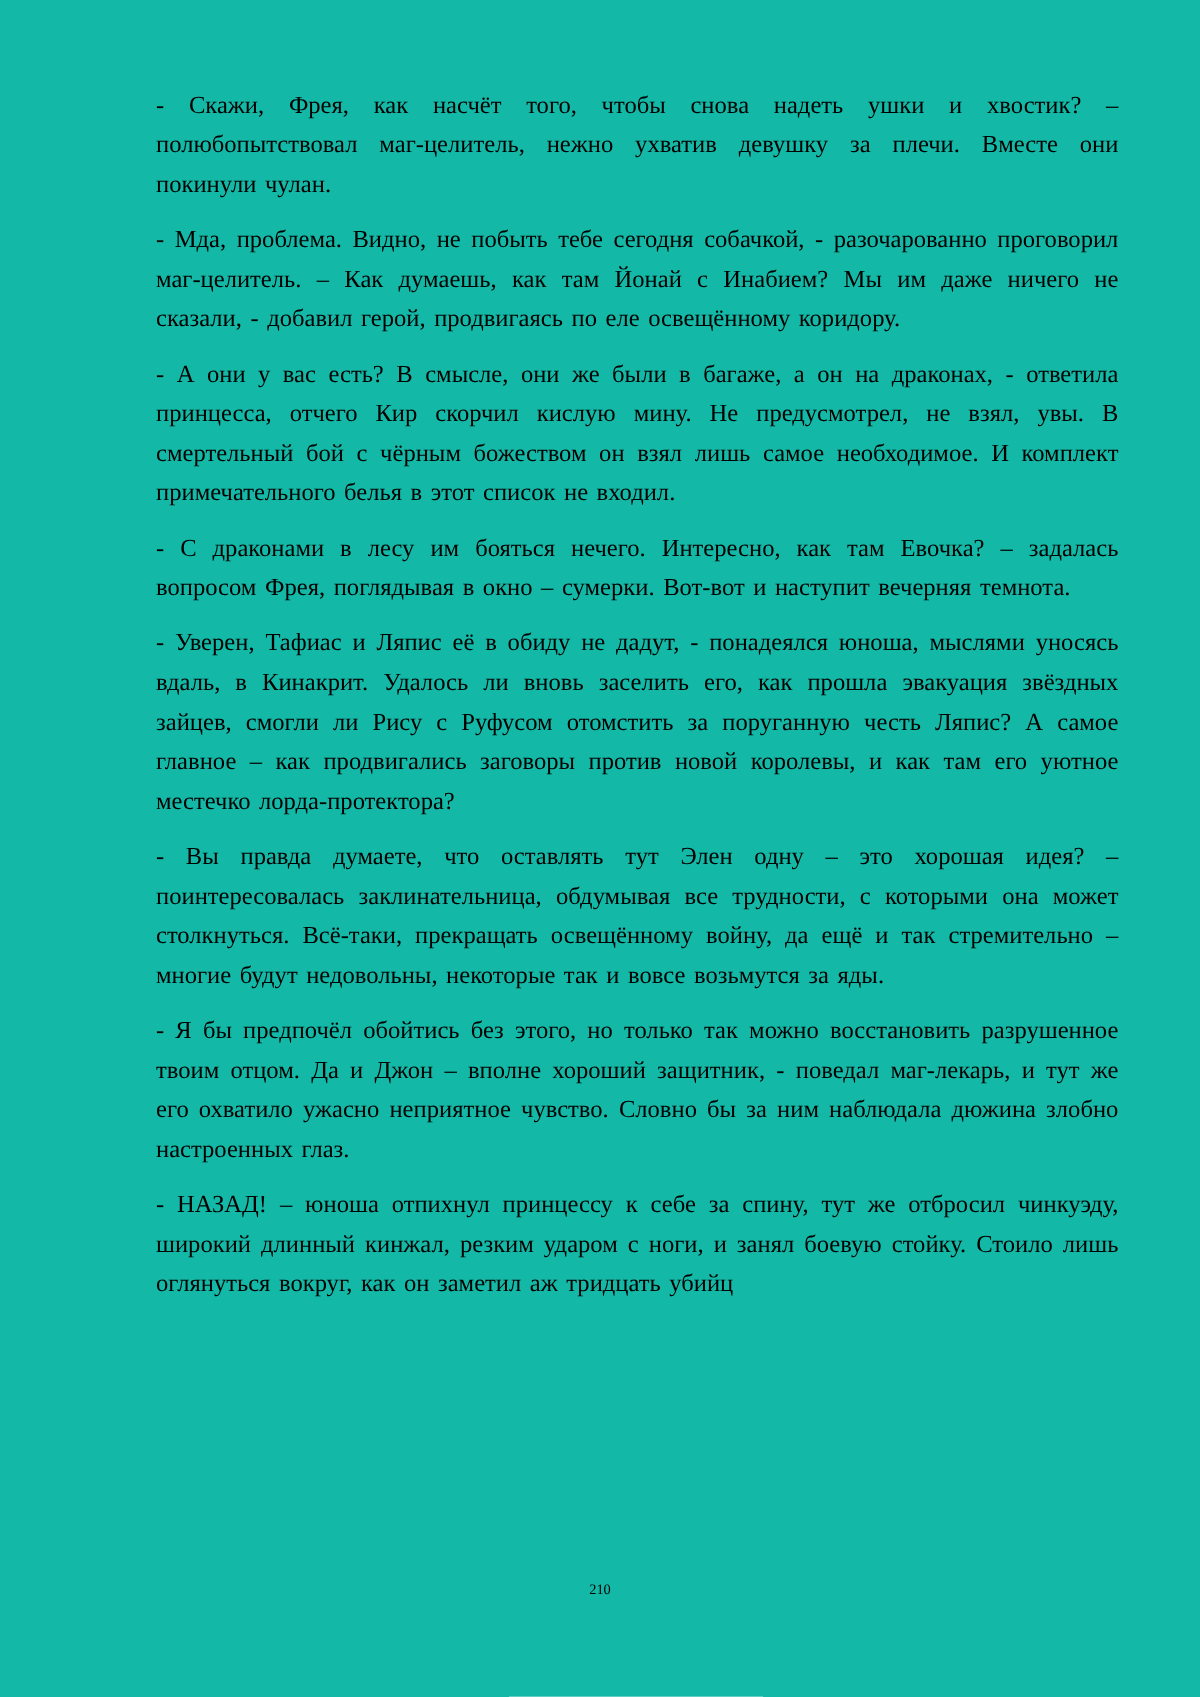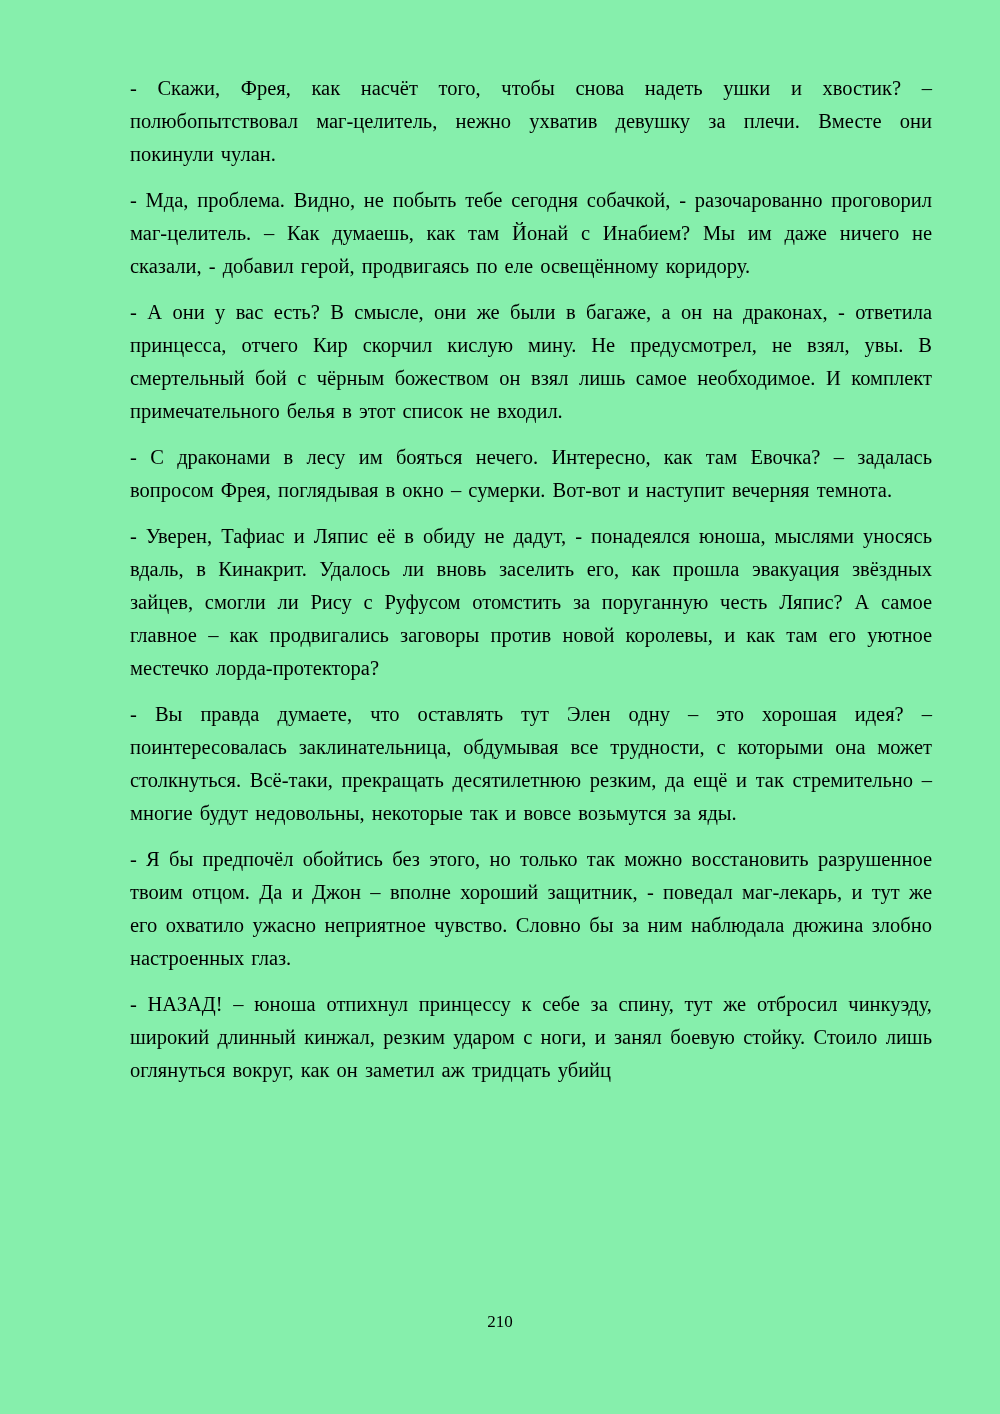--- a/index.html
+++ b/index.html
@@ -12,49 +12,49 @@
     height: 1414px;
     position: relative;
     font-family: "Liberation Serif", serif;
     color: #000000;
   }
   .page {
     box-sizing: border-box;
     width: 1000px;
     height: 1414px;
     padding: 72px 68px 0 130px;
-    background: #86efac;
+    background: #14b8a6;
   }
   .text-block p {
     margin: 0 0 13px 0;
     font-size: 20.5px;
     line-height: 33px;
     text-align: justify;
     text-justify: inter-word;
     word-spacing: 2px;
     color: #000000;
   }
   .page-number {
     position: absolute;
     left: 0;
     right: 0;
     bottom: 82px;
     text-align: center;
-    font-size: 17px;
+    font-size: 12px;
     color: #000000;
   }
 </style>
 </head>
 <body>
 
 <div class="page">
   <div class="text-block">
     <p>- Скажи, Фрея, как насчёт того, чтобы снова надеть ушки и хвостик? – полюбопытствовал маг-целитель, нежно ухватив девушку за плечи. Вместе они покинули чулан.</p>
     <p>- Мда, проблема. Видно, не побыть тебе сегодня собачкой, - разочарованно проговорил маг-целитель. – Как думаешь, как там Йонай с Инабием? Мы им даже ничего не сказали, - добавил герой, продвигаясь по еле освещённому коридору.</p>
     <p>- А они у вас есть? В смысле, они же были в багаже, а он на драконах, - ответила принцесса, отчего Кир скорчил кислую мину. Не предусмотрел, не взял, увы. В смертельный бой с чёрным божеством он взял лишь самое необходимое. И комплект примечательного белья в этот список не входил.</p>
     <p>- С драконами в лесу им бояться нечего. Интересно, как там Евочка? – задалась вопросом Фрея, поглядывая в окно – сумерки. Вот-вот и наступит вечерняя темнота.</p>
     <p>- Уверен, Тафиас и Ляпис её в обиду не дадут, - понадеялся юноша, мыслями уносясь вдаль, в Кинакрит. Удалось ли вновь заселить его, как прошла эвакуация звёздных зайцев, смогли ли Рису с Руфусом отомстить за поруганную честь Ляпис? А самое главное – как продвигались заговоры против новой королевы, и как там его уютное местечко лорда-протектора?</p>
-    <p>- Вы правда думаете, что оставлять тут Элен одну – это хорошая идея? – поинтересовалась заклинательница, обдумывая все трудности, с которыми она может столкнуться. Всё-таки, прекращать десятилетнюю резким, да ещё и так стремительно – многие будут недовольны,  некоторые так и вовсе возьмутся за яды.</p>
+    <p>- Вы правда думаете, что оставлять тут Элен одну – это хорошая идея? – поинтересовалась заклинательница, обдумывая все трудности, с которыми она может столкнуться. Всё-таки, прекращать освещённому войну, да ещё и так стремительно – многие будут недовольны,  некоторые так и вовсе возьмутся за яды.</p>
     <p>- Я бы предпочёл обойтись без этого, но только так можно восстановить разрушенное твоим отцом. Да и Джон – вполне хороший защитник, - поведал маг-лекарь, и тут же его охватило ужасно неприятное чувство. Словно бы за ним наблюдала дюжина злобно настроенных глаз.</p>
     <p>- НАЗАД! – юноша отпихнул принцессу к себе за спину, тут же отбросил чинкуэду, широкий длинный кинжал, резким ударом с ноги, и занял боевую стойку. Стоило лишь оглянуться вокруг, как он заметил аж тридцать убийц</p>
   </div>
   <div class="page-number">210</div>
 </div>
 
 </body></html>

